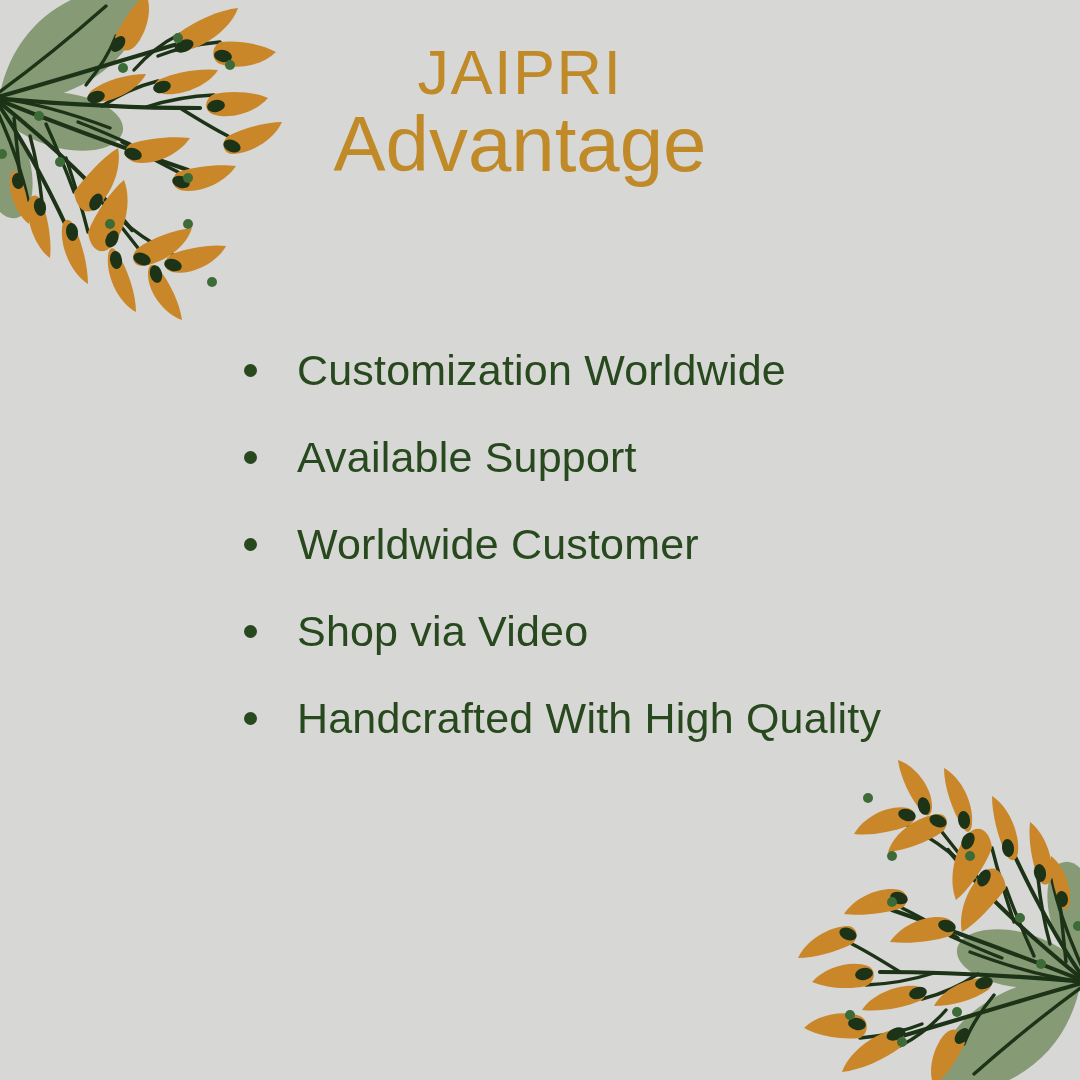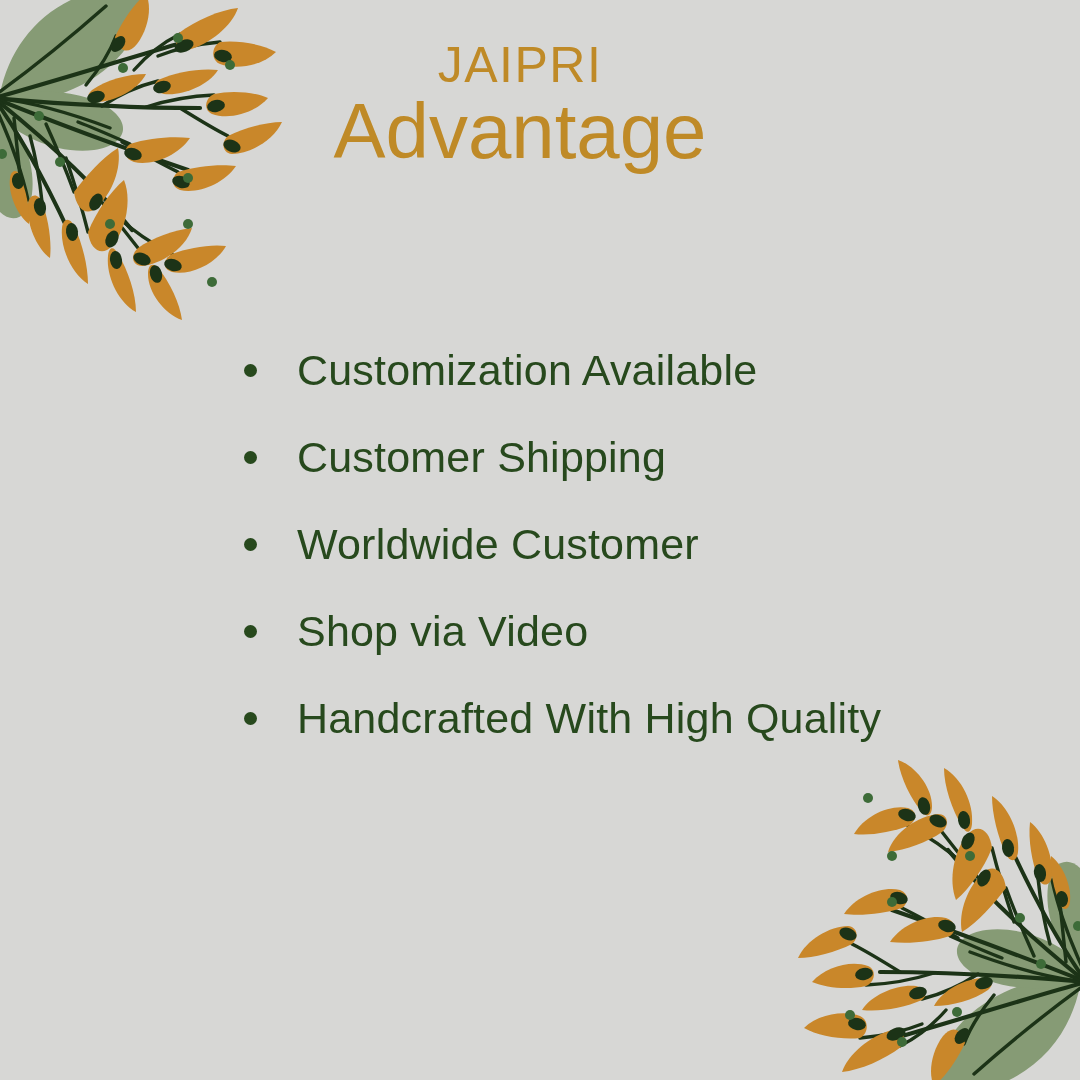--- a/index.html
+++ b/index.html
@@ -20,21 +20,21 @@
   .heading {
     position: absolute;
     left: 280px;
     top: 40px;
     width: 480px;
     text-align: center;
     user-select: none;
   }
   .heading .line1 {
     display: block;
-    font-size: 50px;
+    font-size: 63px;
     line-height: 1.02;
     font-weight: 400;
     letter-spacing: 1.5px;
     color: #bf8a27;
   }
   .heading .line2 {
     display: block;
     margin-top: 1px;
     font-size: 78px;
     line-height: 1.02;
@@ -277,25 +277,25 @@
   </svg>
 
   <div class="heading">
     <span class="line1">JAIPRI</span>
     <span class="line2">Advantage</span>
   </div>
 
   <ul class="benefits" id="benefits-list">
     <li class="benefit-item">
       <span class="bullet-dot"></span>
-      <span class="benefit-label">Customization Available</span>
-    </li>
-    <li class="benefit-item">
-      <span class="bullet-dot"></span>
-      <span class="benefit-label">Customer Shipping</span>
+      <span class="benefit-label">Customization Worldwide</span>
+    </li>
+    <li class="benefit-item">
+      <span class="bullet-dot"></span>
+      <span class="benefit-label">Available Support</span>
     </li>
     <li class="benefit-item">
       <span class="bullet-dot"></span>
       <span class="benefit-label">Worldwide Customer</span>
     </li>
     <li class="benefit-item">
       <span class="bullet-dot"></span>
       <span class="benefit-label">Shop via Video</span>
     </li>
     <li class="benefit-item">

